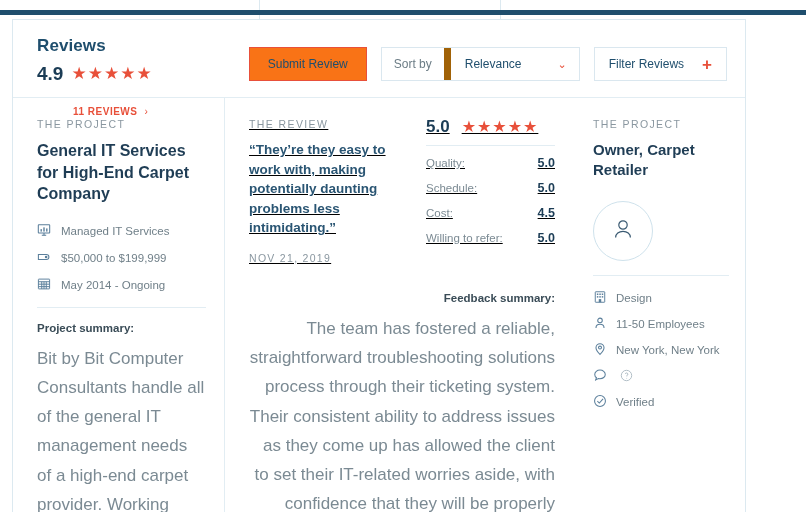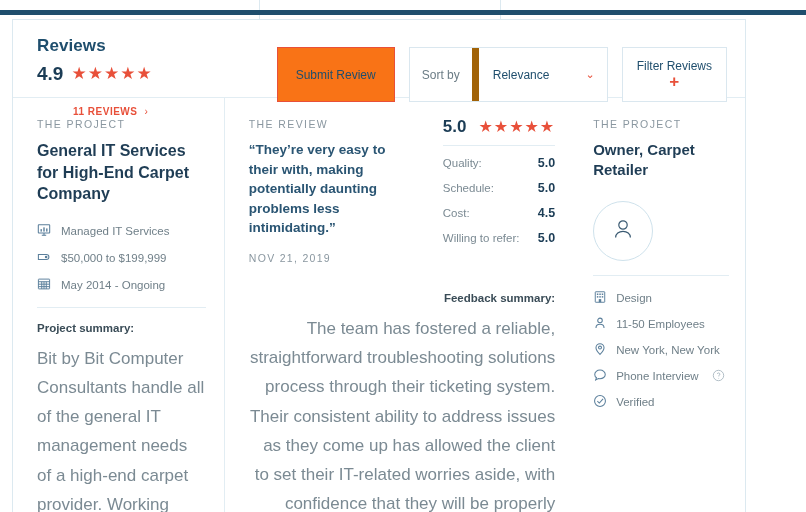--- a/index.html
+++ b/index.html
@@ -142,29 +142,29 @@
     white-space: nowrap;
   }
   .chev-down {
     color: #e8503a;
     font-size: 11px;
     line-height: 1;
   }
   .filter-btn {
     display: flex;
     align-items: center;
+    gap: 18px;
     border: 1px solid #dae7ef;
     background: #fff;
     font-size: 12px;
     color: #1f4e6d;
-    padding: 11px 14px;
+    padding: 1px 14px;
     cursor: pointer;
     white-space: nowrap;
     font-family: inherit;
-    flex-direction: column;
   }
   .plus {
     color: #e8503a;
     font-size: 17px;
     font-weight: bold;
     line-height: 1;
   }
 
   
   .rev-body {
@@ -226,21 +226,22 @@
   }
   .summary-body {
     font-size: 17px;
     line-height: 1.72;
     color: #7b8a93;
   }
 
   
   .review-top {
     display: flex;
-    gap: 18px;
+    gap: 1px;
+    text-decoration: underline;
   }
   .quote-block { width: 160px; flex: none; }
   .quote-text {
     font-size: 13.5px;
     line-height: 1.45;
     color: #2a5573;
     font-weight: bold;
     margin: 0 0 14px 0;
   }
   .quote-date {
@@ -431,21 +432,21 @@
 
       <div class="summary-head">Project summary:</div>
       <div class="summary-body">Bit by Bit Computer Consultants handle all of the general IT management needs of a high-end carpet provider. Working largely off-site, they ensure that the internal staff has access to computers and data.</div>
     </div>
 
     <div class="col-review">
       <div class="review-top">
 
         <div class="quote-block">
           <div class="eyebrow">THE REVIEW</div>
-          <p class="quote-text">“They’re very easy to their with, making potentially daunting problems less intimidating.”</p>
+          <p class="quote-text">“They’re they easy to work with, making potentially daunting problems less intimidating.”</p>
           <div class="quote-date">NOV 21, 2019</div>
         </div>
 
         <div class="ratings-block">
           <div class="rating-head">
             <span class="score-num">5.0</span>
             <span class="stars">★★★★★</span>
           </div>
           <hr class="rating-sep">
 
@@ -543,21 +544,20 @@
           </span>
           <span>New York, New York</span>
         </li>
 
         <li class="rv-item">
           <span>
             <svg width="14" height="14" viewBox="0 0 16 16" fill="none" stroke="#5b7f9b" stroke-width="1.2">
               <path d="M14 7.3c0 2.8-2.7 5-6 5a7.6 7.6 0 0 1-1.8-.2L3 13.6l1-2.5A4.8 4.8 0 0 1 2 7.3c0-2.8 2.7-5 6-5s6 2.2 6 5z"></path>
             </svg>
           </span>
-          <span>Phone Interview</span>
           <span class="info-badge">
             <svg width="13" height="13" viewBox="0 0 16 16" fill="none" stroke="#a8b7c0" stroke-width="1.1">
               <circle cx="8" cy="8" r="6.4"></circle>
               <path d="M6.5 6.1a1.6 1.6 0 1 1 1.9 1.9v1.1" stroke-width="1.1"></path>
               <circle cx="8.3" cy="11.3" r="0.55" fill="#a8b7c0" stroke="none"></circle>
             </svg>
           </span>
         </li>
 
         <li class="rv-item">

